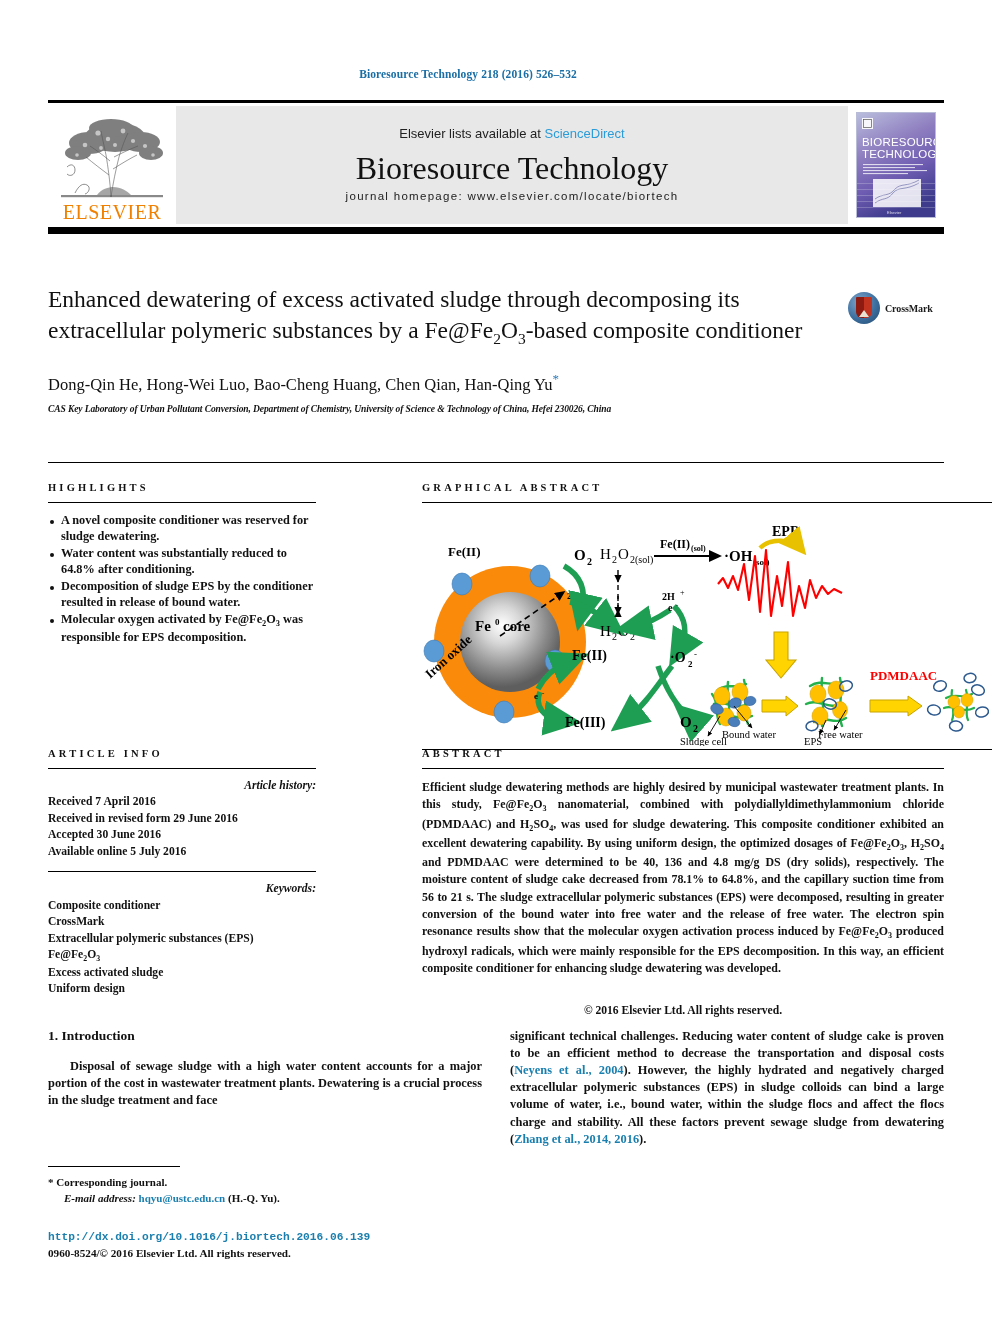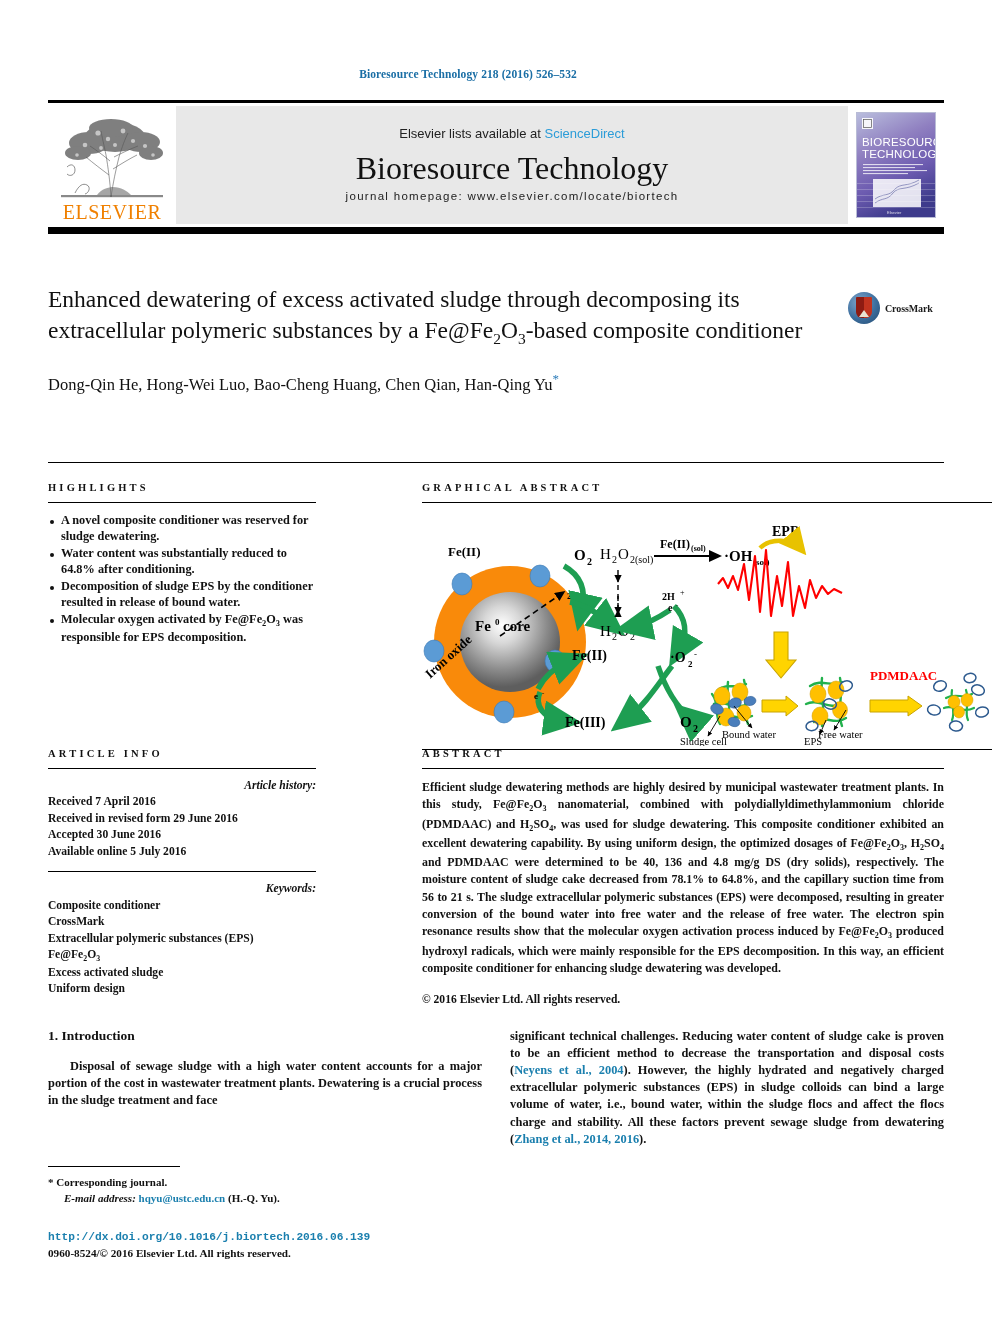--- a/index.html
+++ b/index.html
@@ -245,22 +245,22 @@
     line-height: 1.46;
     text-align: justify;
     color: #111;
     margin-top: 10px;
   }
   .abstract sub { font-size: 0.68em; }
   .copyline {
     font-family: "Liberation Serif", serif;
     font-weight: bold;
     font-size: 11.6px;
-    text-align: left;
-    margin-top: 16px;
+    text-align: center;
+    margin-top: 27px;
     color: #111;
   }
 
   
   .bodyregion { position: absolute; left: 48px; top: 1028px; width: 896px; display: flex; }
   .bcol { width: 434px; flex: 0 0 434px; }
   .bgap { width: 28px; flex: 0 0 28px; }
   .h1 {
     font-family: "Liberation Serif", serif;
     font-weight: bold;
@@ -412,20 +412,21 @@
     <h1 class="paper-title">Enhanced dewatering of excess activated sludge through decomposing its extracellular polymeric substances by a Fe@Fe<sub>2</sub>O<sub>3</sub>-based composite conditioner</h1>
     <div class="crossmark">
       <div class="cm-badge">
           <div class="cm-book"></div>
         </div>
       <div class="cm-text">CrossMark</div>
     </div>
     <div class="authors">
       <span>Dong-Qin He, Hong-Wei Luo, Bao-Cheng Huang, Chen Qian, Han-Qing Yu</span><span class="star">*</span>
     </div>
+    <div class="affil">CAS Key Laboratory of Urban Pollutant Conversion, Department of Chemistry, University of Science &amp; Technology of China, Hefei 230026, China</div>
   </div>
 
   <div class="region" style="top:462px;">
     <div class="rule-thin"></div>
   </div>
 
   <div class="region" style="top:482px;">
     <div class="colsplit">
       <div class="col-left">
         <div class="sechead">HIGHLIGHTS</div>

